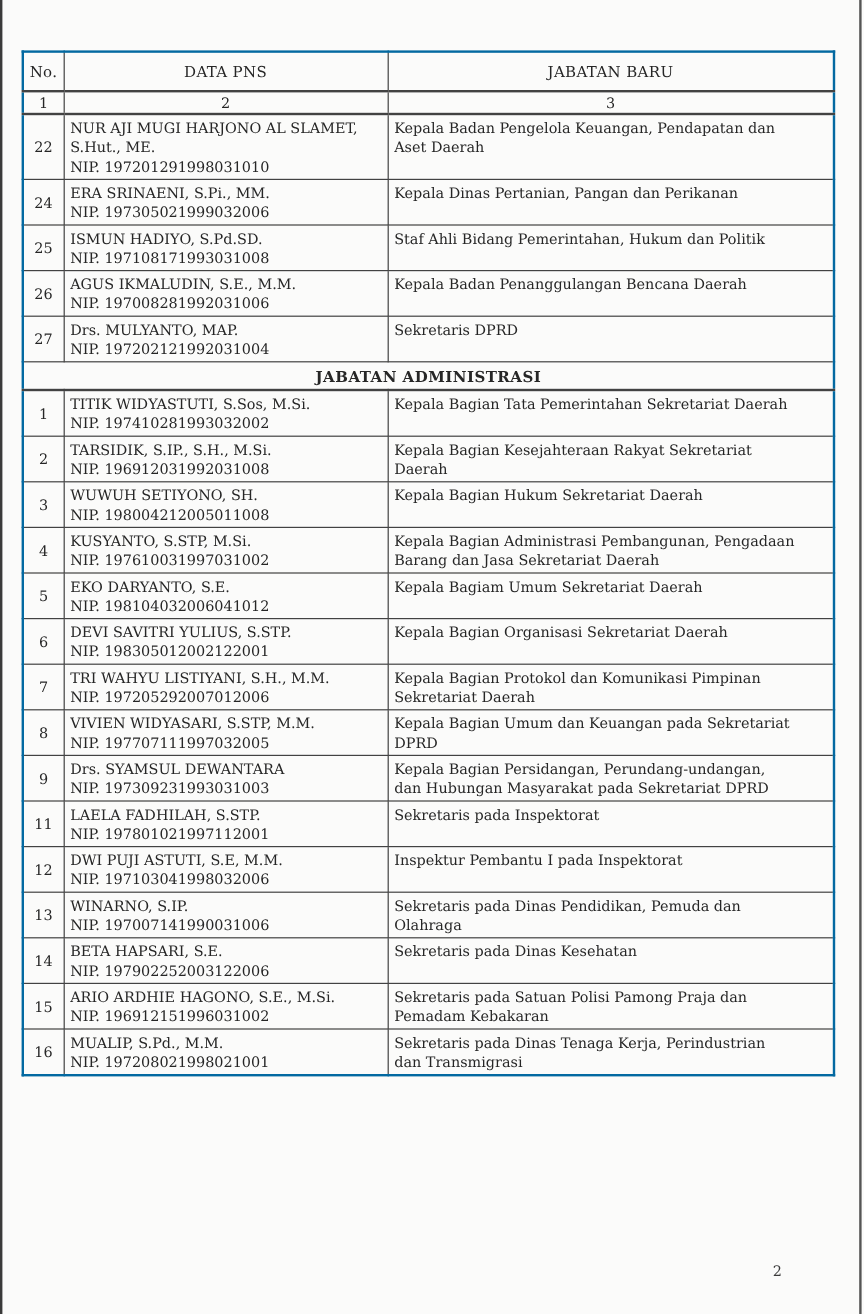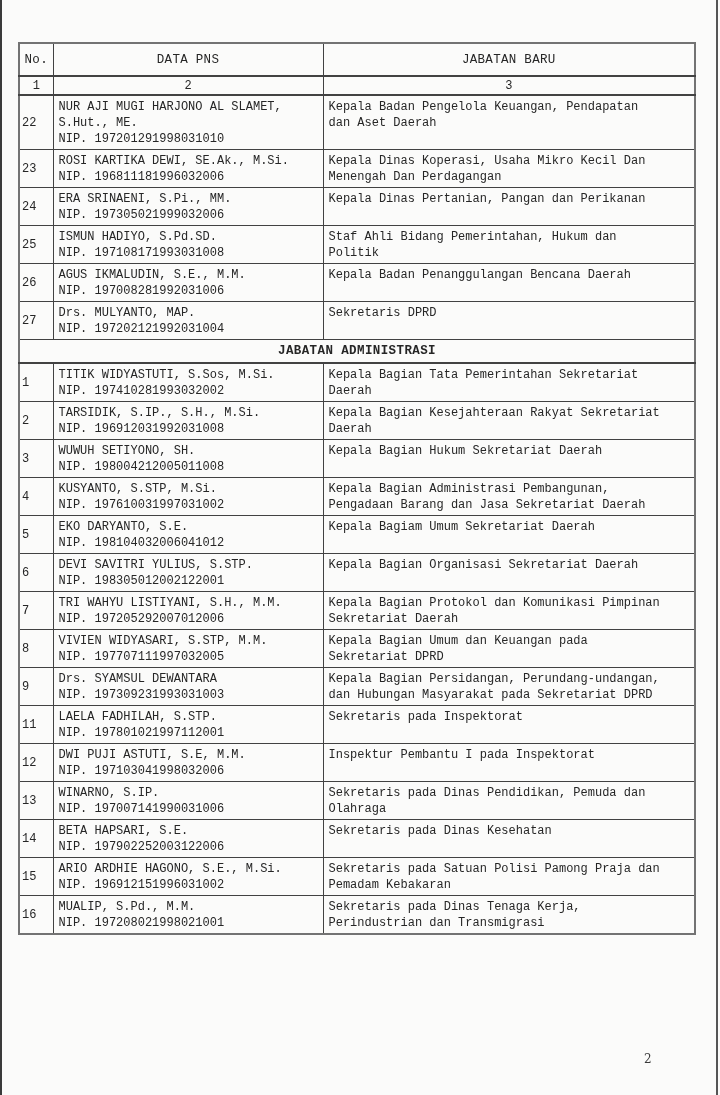--- a/index.html
+++ b/index.html
@@ -24,22 +24,21 @@
   .edge-left { left: 0; }
   .edge-right { right: 2px; background: #555; }
 
   table.doc-table {
     position: absolute;
     left: 18px;
     top: 42px;
     width: 676px;
     border-collapse: collapse;
     table-layout: fixed;
-    border: 2px solid #737373;
-    font-family: Liberation Mono, monospace;
+    border: 2px solid #0369a1;
   }
   .doc-table td, .doc-table th {
     border: 1.5px solid #424242;
     vertical-align: top;
     font-weight: normal;
     font-size: 12px;
   }
   tr.h-main th {
     height: 29px;
     vertical-align: middle;
@@ -49,20 +48,21 @@
     border-bottom-width: 2px;
   }
   tr.h-nums td {
     height: 15px;
     text-align: center;
     padding: 1px 2px;
     vertical-align: middle;
     border-bottom-width: 2px;
   }
   td.c-no {
+    text-align: center;
     vertical-align: middle;
     padding: 1px 2px;
   }
   td.c-pns {
     padding: 2.5px 4px 2.5px 5px;
     line-height: 16px;
     margin-left: 48px;
   }
   td.c-jab {
     padding: 2.5px 30px 2.5px 5px;
@@ -114,28 +114,20 @@
   <tbody id="section1">
       <tr>
         <td class="c-no">22</td>
         <td class="c-pns">
           <div>NUR AJI MUGI HARJONO AL SLAMET, S.Hut., ME.</div>
           <div>NIP. 197201291998031010</div>
         </td>
         <td class="c-jab">Kepala Badan Pengelola Keuangan, Pendapatan dan Aset Daerah</td>
       </tr>
       <tr>
-        <td class="c-no">23</td>
-        <td class="c-pns">
-          <div>ROSI KARTIKA DEWI, SE.Ak., M.Si.</div>
-          <div>NIP. 196811181996032006</div>
-        </td>
-        <td class="c-jab">Kepala Dinas Koperasi, Usaha Mikro Kecil Dan Menengah Dan Perdagangan</td>
-      </tr>
-      <tr>
         <td class="c-no">24</td>
         <td class="c-pns">
           <div>ERA SRINAENI, S.Pi., MM.</div>
           <div>NIP. 197305021999032006</div>
         </td>
         <td class="c-jab">Kepala Dinas Pertanian, Pangan dan Perikanan</td>
       </tr>
       <tr>
         <td class="c-no">25</td>
         <td class="c-pns">

